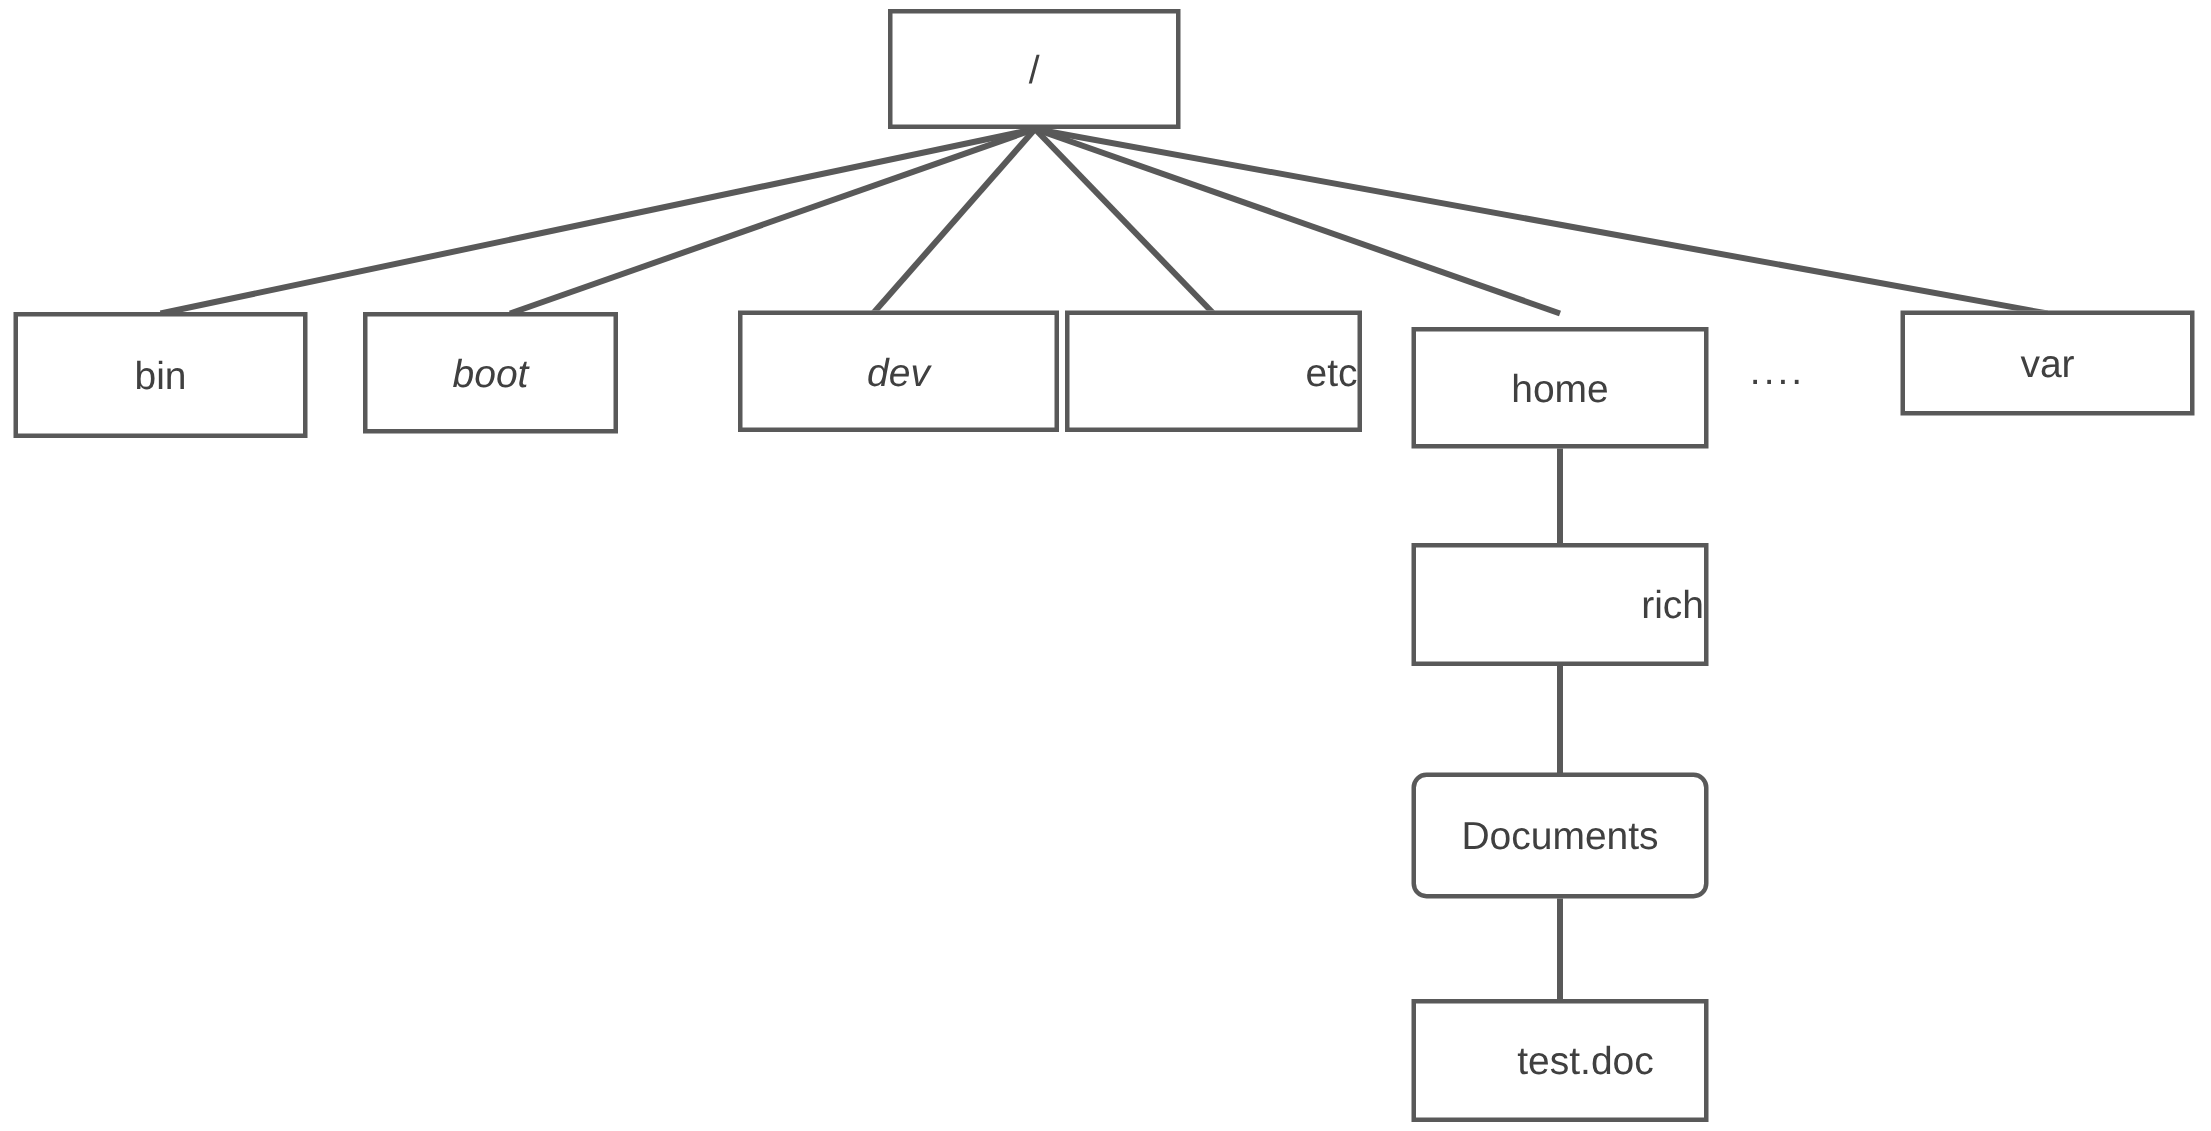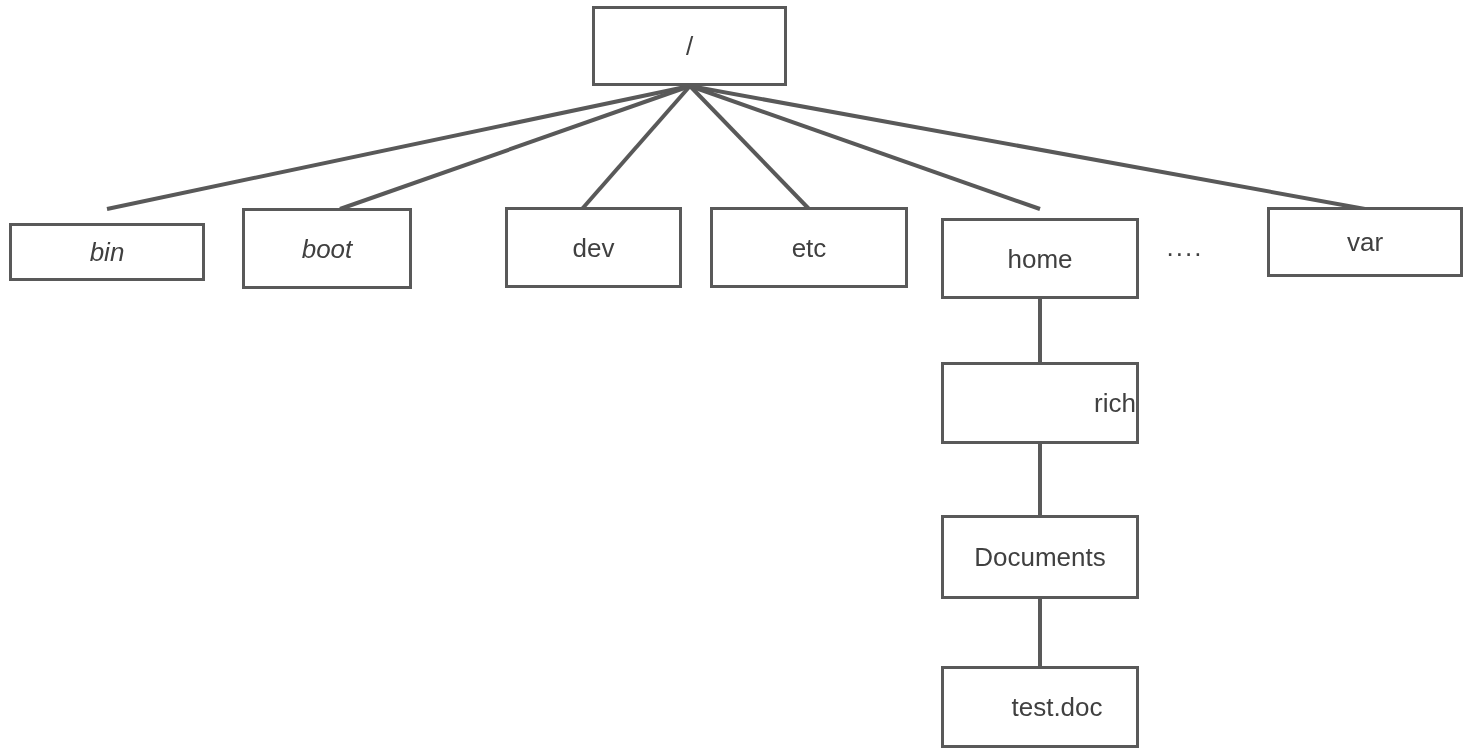--- a/index.html
+++ b/index.html
@@ -46,28 +46,28 @@
     position: absolute;
     display: flex;
     align-items: center;
     justify-content: center;
     color: var(--text);
     font-size: 26px;
     letter-spacing: 2px;
   }
   
   .node-root      { left: 592px;  top: 6px;   width: 195px; height: 80px; }
-  .node-bin       { left: 9px;    top: 223px; width: 196px; height: 58px; font-style: italic; }
+  .node-bin       { left: 9px;    top: 208px; width: 196px; height: 84px; }
   .node-boot      { left: 242px;  top: 208px; width: 170px; height: 81px; font-style: italic; }
-  .node-dev       { left: 505px;  top: 207px; width: 177px; height: 81px; }
-  .node-etc       { left: 710px;  top: 207px; width: 198px; height: 81px; }
+  .node-dev       { left: 492px;  top: 207px; width: 214px; height: 81px; font-style: italic; }
+  .node-etc       { left: 710px;  top: 207px; width: 198px; height: 81px; justify-content: flex-end; }
   .node-home      { left: 941px;  top: 218px; width: 198px; height: 81px; }
   .node-var       { left: 1267px; top: 207px; width: 196px; height: 70px; }
   .node-rich      { left: 941px;  top: 362px; width: 198px; height: 82px; justify-content: flex-end; }
-  .node-documents { left: 941px;  top: 515px; width: 198px; height: 84px; }
+  .node-documents { left: 941px;  top: 515px; width: 198px; height: 84px; border-radius: 10px; }
   .node-testdoc   { left: 941px;  top: 666px; width: 198px; height: 82px; padding-left: 34px; }
   .ellipsis-more  { left: 1157px; top: 207px; width: 56px;  height: 81px; }
 </style>
 </head>
 <body>
 
 <div class="canvas">
 
   <svg class="edges-svg" viewBox="0 0 1474 754" xmlns="http://www.w3.org/2000/svg">
     <g stroke="currentColor" stroke-width="4" fill="none">

